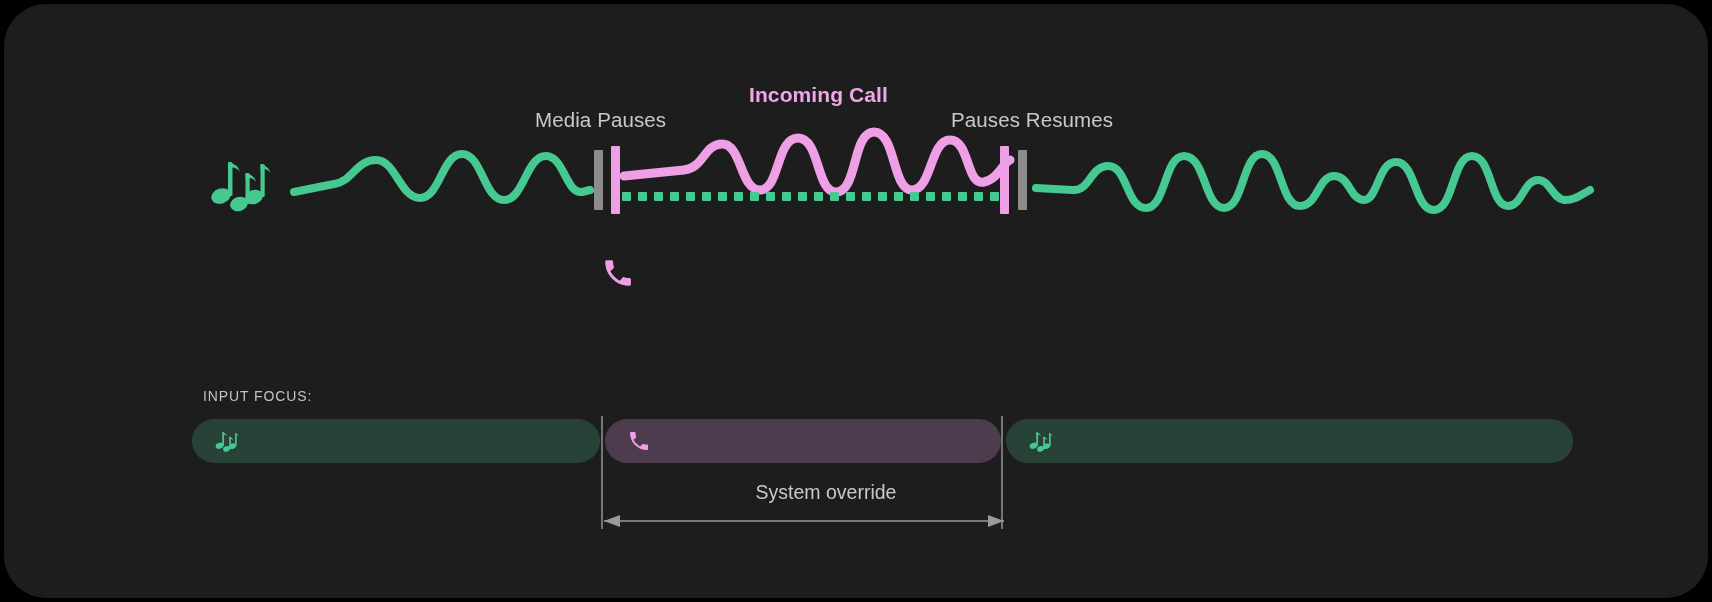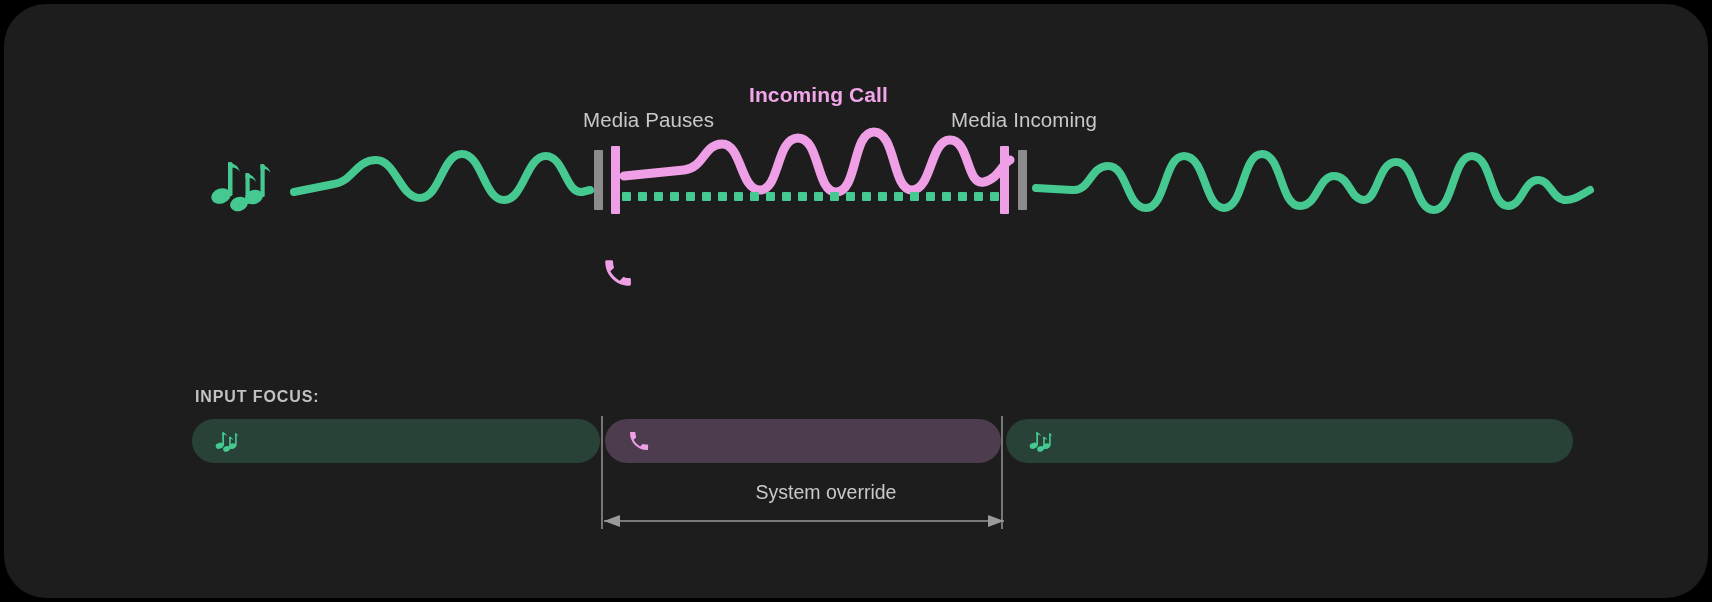--- a/index.html
+++ b/index.html
@@ -49,21 +49,20 @@
   .label {
     position: absolute;
     white-space: nowrap;
     letter-spacing: 0.1px;
   }
   .label-pauses {
     left: 531px;
     top: 104px;
     font-size: 20.5px;
     color: #c9c9c9;
-    margin-left: 48px;
   }
   .label-resumes {
     left: 947px;
     top: 104px;
     font-size: 20.5px;
     color: #c9c9c9;
   }
   .label-call {
     left: 745px;
     top: 79px;
@@ -79,24 +78,24 @@
   }
   .phone-icon-timeline {
     position: absolute;
     left: 597px;
     top: 252px;
   }
 
   
   .focus-label {
     position: absolute;
-    left: 191px;
+    left: 199px;
     top: 384px;
-    font-size: 16px;
-    font-weight: 700;
+    font-size: 14px;
+    font-weight: 400;
     letter-spacing: 0.9px;
     color: #c2c2c2;
   }
 
   .bars {
     position: absolute;
     left: 0;
     top: 415px;
     width: 1704px;
     height: 46px;
@@ -252,21 +251,21 @@
       </span>
 
       <span class="phone-icon-timeline">
         <svg width="34" height="34" viewBox="0 0 24 24">
           <path fill="#ef9fe5" d="M6.6 10.8c1.4 2.8 3.8 5.1 6.6 6.6l2.2-2.2c.3-.3.7-.4 1-.2 1.2.4 2.4.6 3.7.6.6 0 1 .4 1 1V20c0 .6-.4 1-1 1C10.6 21 3 13.4 3 4c0-.6.4-1 1-1h3.5c.6 0 1 .4 1 1 0 1.3.2 2.5.6 3.7.1.3 0 .7-.2 1l-2.3 2.1z"></path>
         </svg>
       </span>
 
       <div class="label label-pauses">Media Pauses</div>
       <div class="label label-call">Incoming Call</div>
-      <div class="label label-resumes">Media Incoming</div>
+      <div class="label label-resumes">Pauses Resumes</div>
     </div>
 
     <div class="focus-label">INPUT FOCUS:</div>
 
     <div class="bars">
 
       <div class="bar bar-media-a">
         <span class="bar-icon">
           <svg width="26" height="22" viewBox="0 0 62 56">
             <g fill="#45c990">

